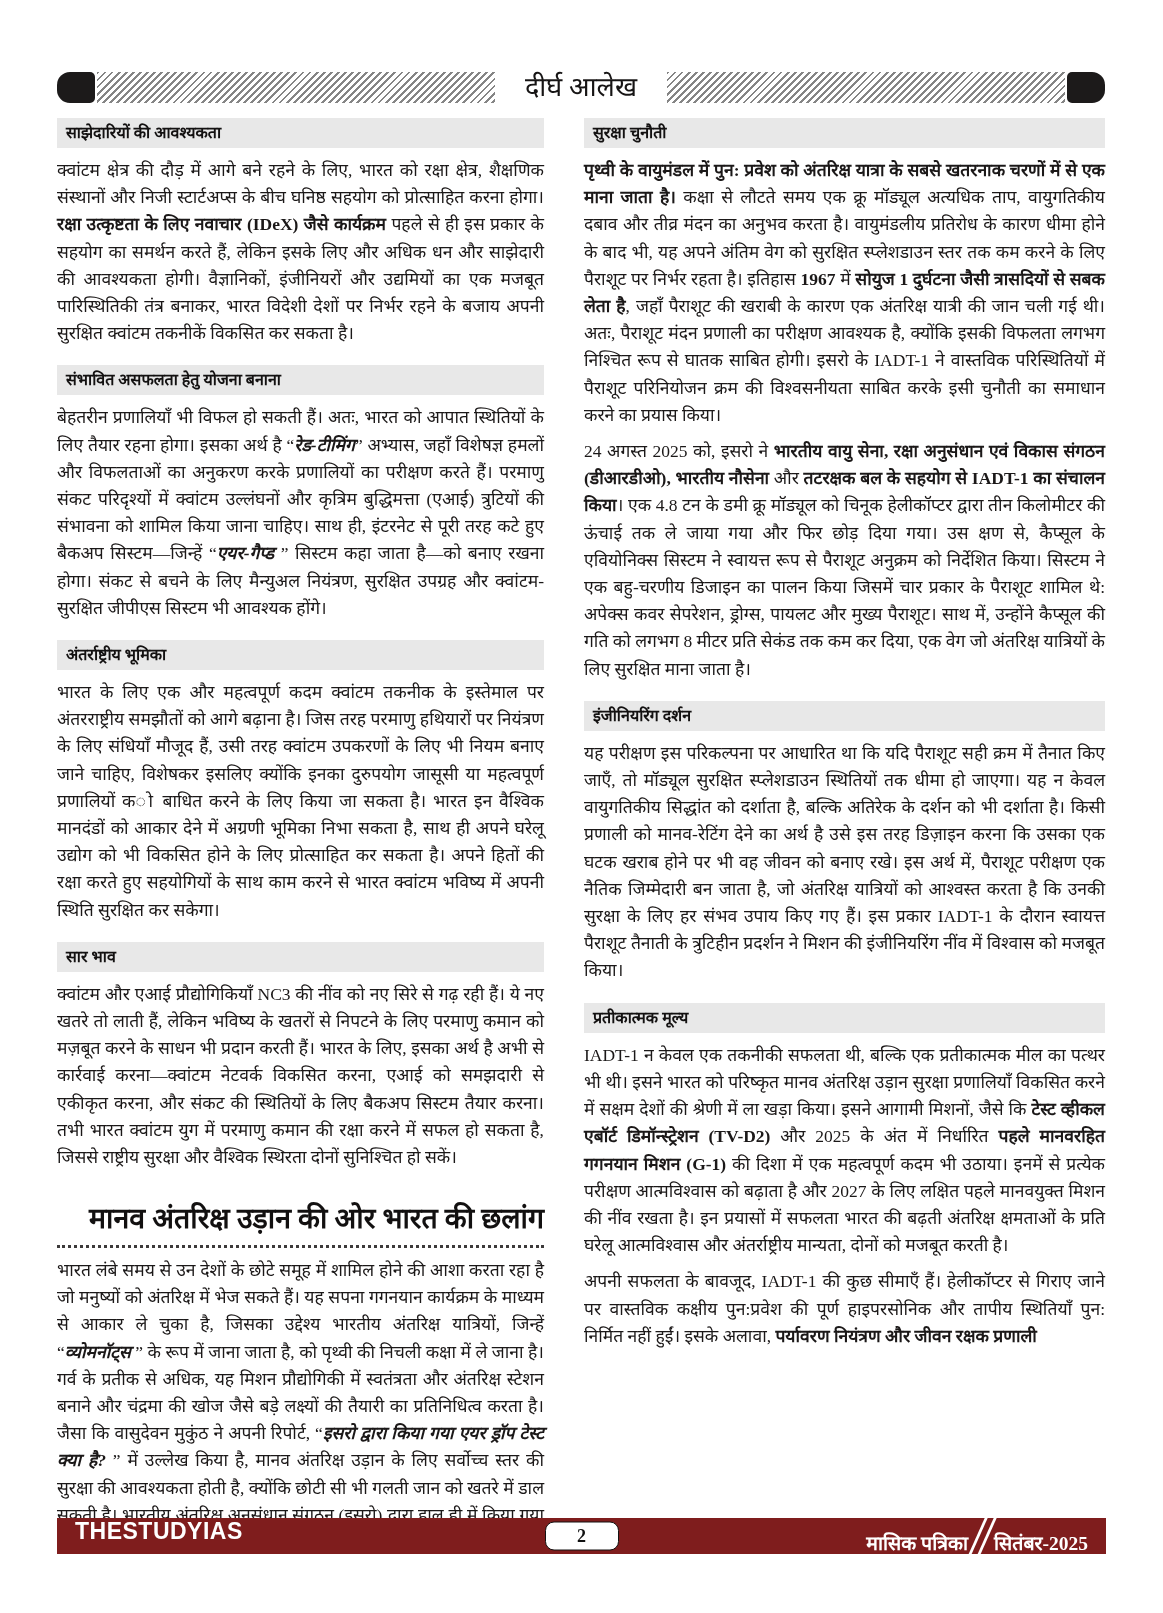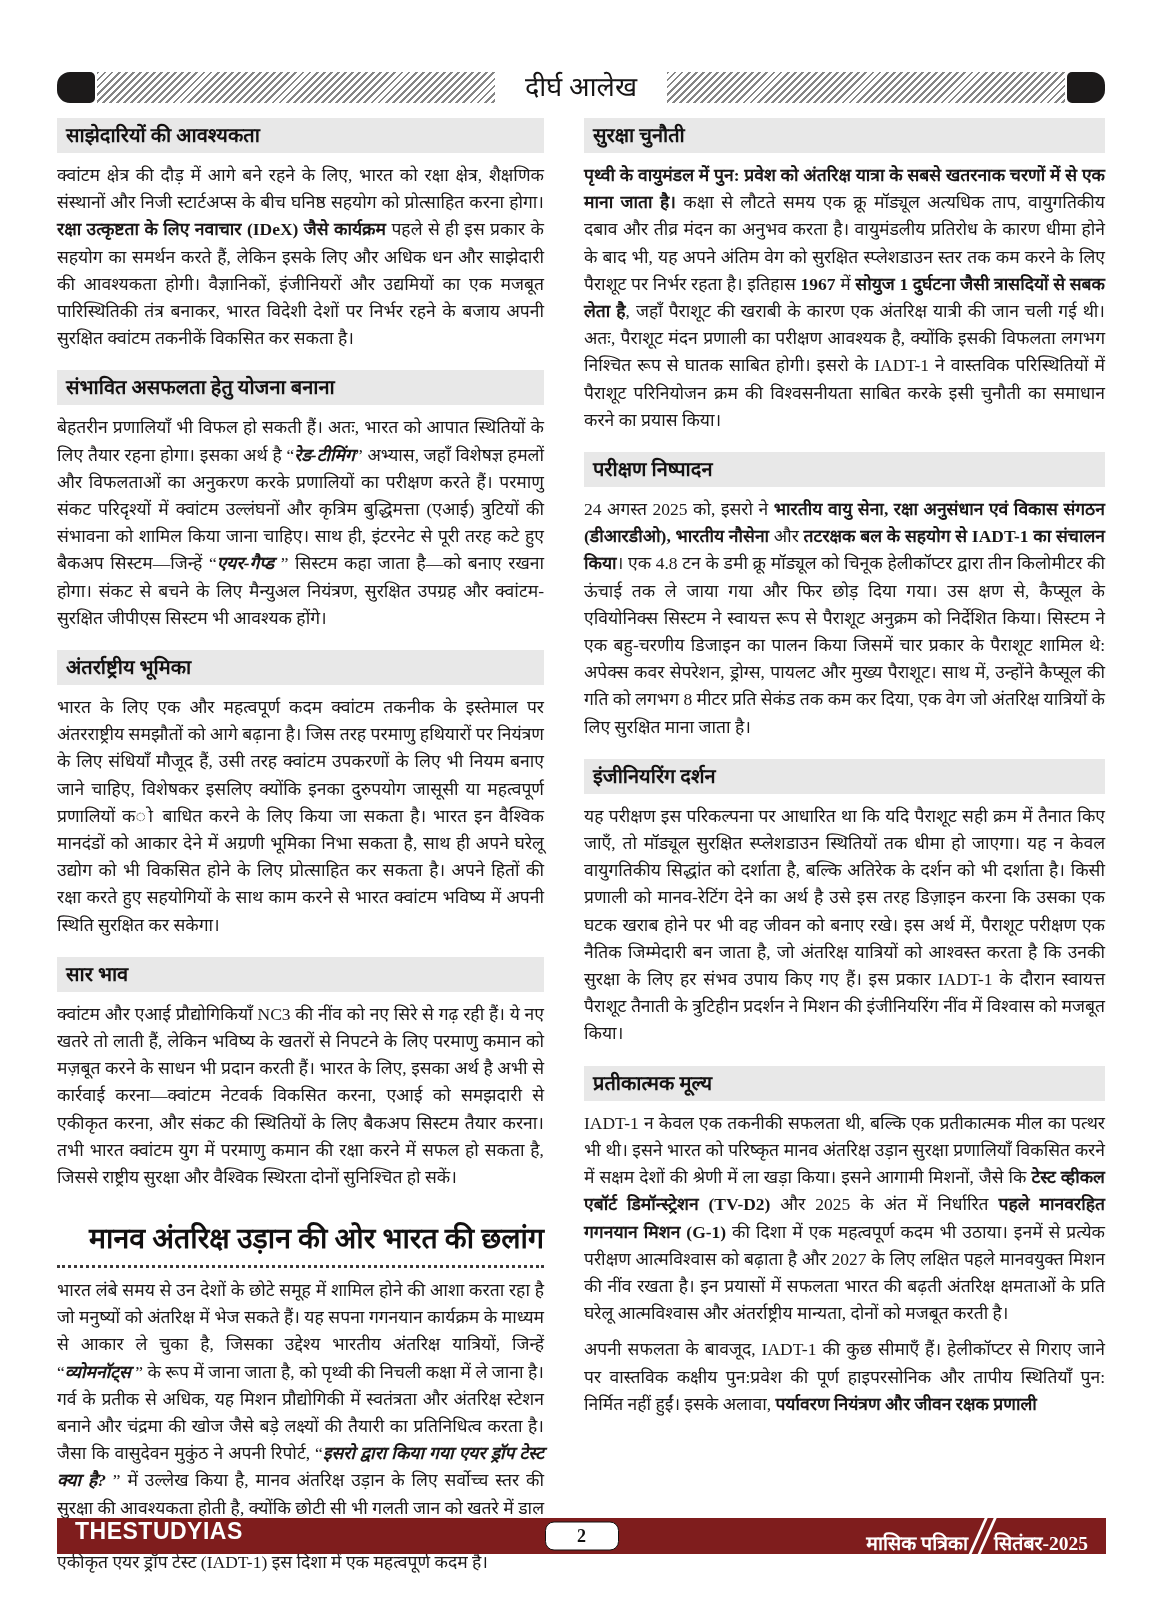--- a/index.html
+++ b/index.html
@@ -40,21 +40,21 @@
     color: #161414;
   }
 
   
   .columns { display: flex; gap: 40px; }
   .col-left  { width: 487px; flex: 0 0 auto; }
   .col-right { width: 521px; flex: 0 0 auto; }
 
   .band {
     background: #e8e8e8;
-    font-size: 20px; font-weight: 700;
+    font-size: 16px; font-weight: 700;
     padding: 3px 9px 5px 9px;
     margin-top: 18px;
     color: #131111;
   }
   .sec:first-child .band { margin-top: 0; }
   .body-text {
     margin-top: 9px;
     font-size: 17.5px;
     line-height: 27.2px;
     text-align: justify;
@@ -164,21 +164,20 @@
     </div>
 
     <div class="col-right">
 
       <section class="sec">
         <h2 class="band">सुरक्षा चुनौती</h2>
         <p class="body-text"><span class="seg-b">पृथ्वी के वायुमंडल में पुन: प्रवेश को अंतरिक्ष यात्रा के सबसे खतरनाक चरणों में से एक माना जाता है। </span><span>कक्षा से लौटते समय एक क्रू मॉड्यूल अत्यधिक ताप, वायुगतिकीय दबाव और तीव्र मंदन का अनुभव करता है। वायुमंडलीय प्रतिरोध के कारण धीमा होने के बाद भी, यह अपने अंतिम वेग को सुरक्षित स्प्लेशडाउन स्तर तक कम करने के लिए पैराशूट पर निर्भर रहता है। इतिहास </span><span class="seg-b">1967</span><span> में </span><span class="seg-b">सोयुज 1 दुर्घटना जैसी त्रासदियों से सबक लेता है</span><span>, जहाँ पैराशूट की खराबी के कारण एक अंतरिक्ष यात्री की जान चली गई थी। अतः, पैराशूट मंदन प्रणाली का परीक्षण आवश्यक है, क्योंकि इसकी विफलता लगभग निश्चित रूप से घातक साबित होगी। इसरो के IADT-1 ने वास्तविक परिस्थितियों में पैराशूट परिनियोजन क्रम की विश्वसनीयता साबित करके इसी चुनौती का समाधान करने का प्रयास किया।</span></p>
       </section>
 
       <section class="sec">
-        <h2 class="band">परीक्षण निष्पादन</h2>
         <p class="body-text"><span>24 अगस्त 2025 को, इसरो ने </span><span class="seg-b">भारतीय वायु सेना, रक्षा अनुसंधान एवं विकास संगठन (डीआरडीओ), भारतीय नौसेना</span><span> और </span><span class="seg-b">तटरक्षक बल के सहयोग से IADT-1 का संचालन किया</span><span>। एक 4.8 टन के डमी क्रू मॉड्यूल को चिनूक हेलीकॉप्टर द्वारा तीन किलोमीटर की ऊंचाई तक ले जाया गया और फिर छोड़ दिया गया। उस क्षण से, कैप्सूल के एवियोनिक्स सिस्टम ने स्वायत्त रूप से पैराशूट अनुक्रम को निर्देशित किया। सिस्टम ने एक बहु-चरणीय डिजाइन का पालन किया जिसमें चार प्रकार के पैराशूट शामिल थे: अपेक्स कवर सेपरेशन, ड्रोग्स, पायलट और मुख्य पैराशूट। साथ में, उन्होंने कैप्सूल की गति को लगभग 8 मीटर प्रति सेकंड तक कम कर दिया, एक वेग जो अंतरिक्ष यात्रियों के लिए सुरक्षित माना जाता है।</span></p>
       </section>
 
       <section class="sec">
         <h2 class="band">इंजीनियरिंग दर्शन</h2>
         <p class="body-text"><span>यह परीक्षण इस परिकल्पना पर आधारित था कि यदि पैराशूट सही क्रम में तैनात किए जाएँ, तो मॉड्यूल सुरक्षित स्प्लेशडाउन स्थितियों तक धीमा हो जाएगा। यह न केवल वायुगतिकीय सिद्धांत को दर्शाता है, बल्कि अतिरेक के दर्शन को भी दर्शाता है। किसी प्रणाली को मानव-रेटिंग देने का अर्थ है उसे इस तरह डिज़ाइन करना कि उसका एक घटक खराब होने पर भी वह जीवन को बनाए रखे। इस अर्थ में, पैराशूट परीक्षण एक नैतिक जिम्मेदारी बन जाता है, जो अंतरिक्ष यात्रियों को आश्वस्त करता है कि उनकी सुरक्षा के लिए हर संभव उपाय किए गए हैं। इस प्रकार IADT-1 के दौरान स्वायत्त पैराशूट तैनाती के त्रुटिहीन प्रदर्शन ने मिशन की इंजीनियरिंग नींव में विश्वास को मजबूत किया।</span></p>
       </section>
 
       <section class="sec">
         <h2 class="band">प्रतीकात्मक मूल्य</h2>

